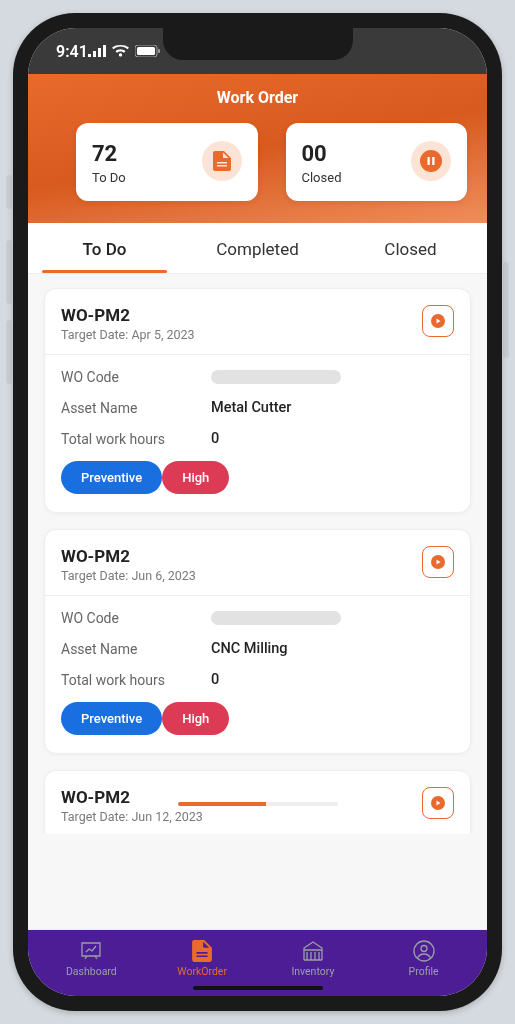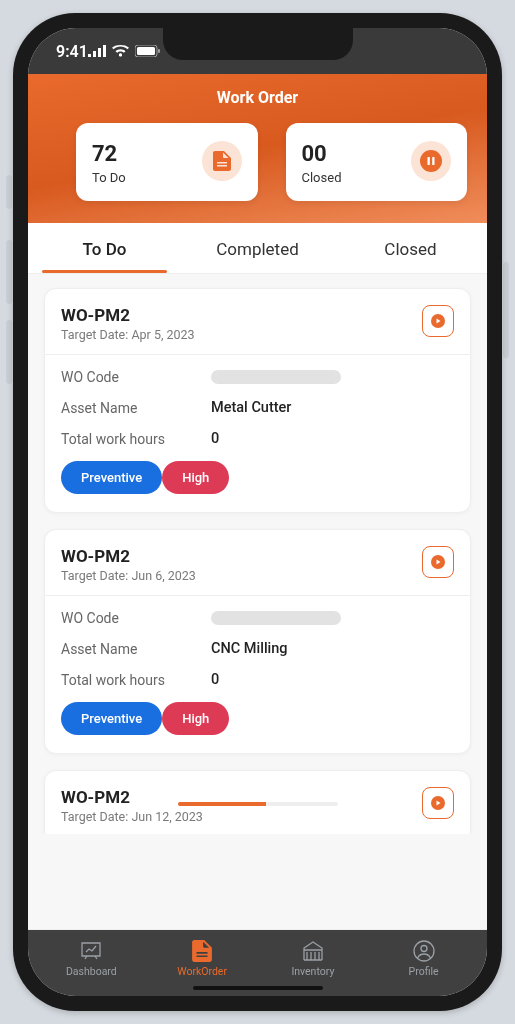--- a/index.html
+++ b/index.html
@@ -97,21 +97,21 @@
   .wo-value { font-size:14.5px; color:#222; font-weight:500; }
   .wo-blur { width:130px; height:14px; background:#e2e2e2; border-radius:7px; }
   .pills { display:flex; margin-top:4px;}
   .pill {
     padding:9px 20px; border-radius:22px; font-size:13px; color:#fff; font-weight:500;
   }
   .pill-type { background:#1a6fe0; }
   .pill-pri  { background:#dd3b55; }
   .bottom-nav {
     position:absolute; left:0; right:0; bottom:0;
-    background:#404040; border-top:1px solid #eee;
+    background:#4c1d95; border-top:1px solid #eee;
     display:flex; padding:10px 8px 18px;
   }
   .nav-item { flex:1; text-align:center; font-size:10.5px; color:#9aa0a6; }
   .nav-item.active { color:#e96a2c; }
   .nav-icon { display:flex; justify-content:center; margin-bottom:3px; color:inherit; }
   .home-ind {
     position:absolute; bottom:6px; left:50%; transform:translateX(-50%);
     width:130px; height:4px; background:#111; border-radius:3px;
   }
   .progress-overlay {

